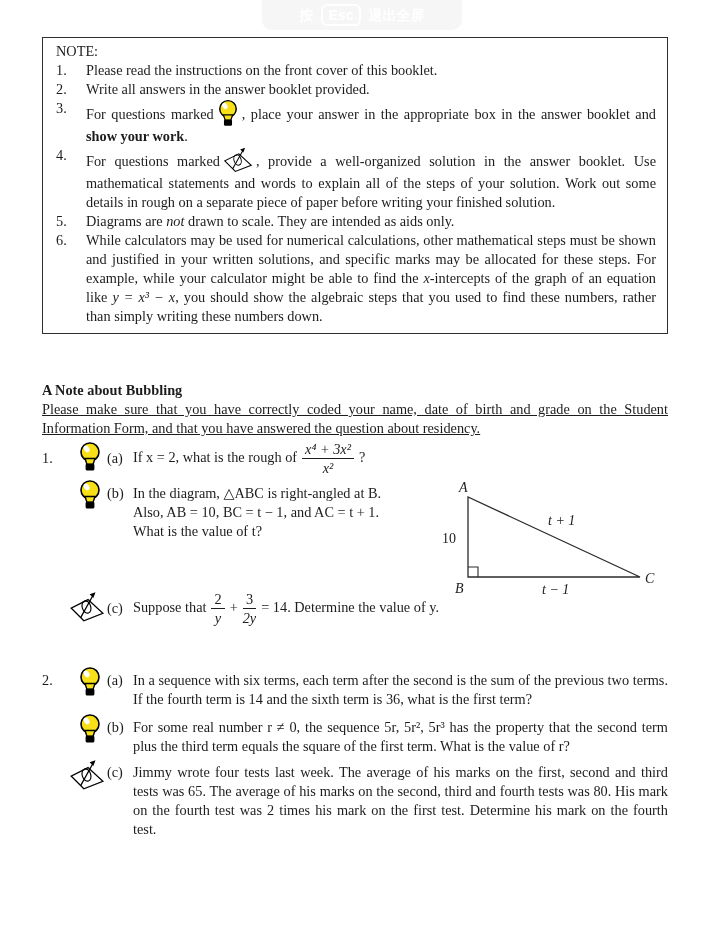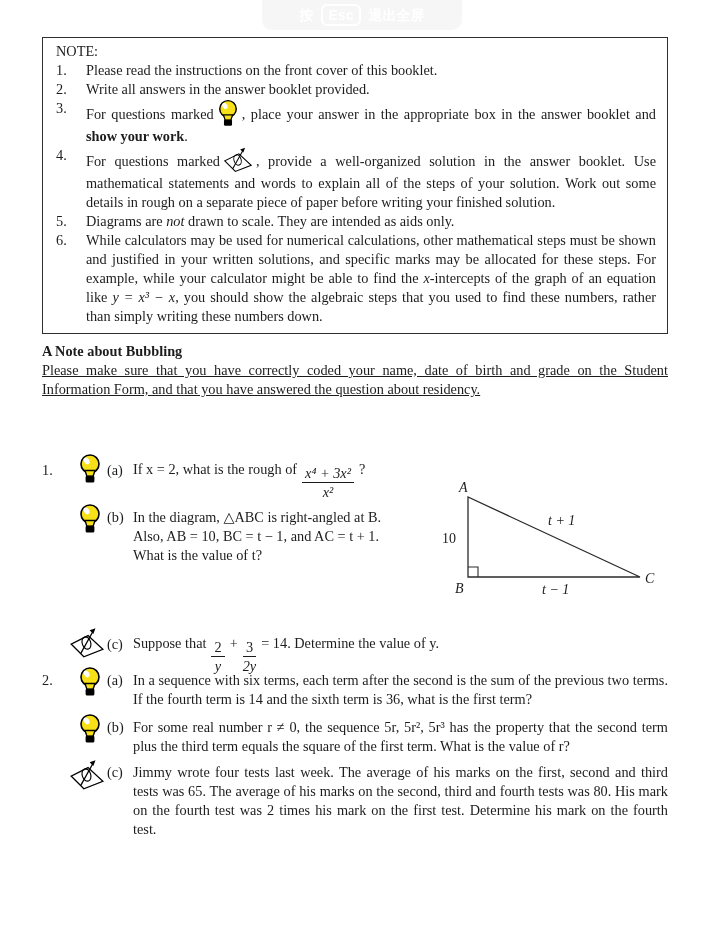--- a/index.html
+++ b/index.html
@@ -28,42 +28,42 @@
   .note-item .num { width:30px; flex:none; }
   .note-item .itext { flex:1; text-align:justify; }
   .inline-icon { display:inline-block; vertical-align:-8px; margin:0 3px; }
   .inline-icon svg { display:block; }
 
   b.strong { font-weight:bold; }
   .it { font-style:italic; }
   .mi { font-style:italic; }
 
   
-  .bubbling { position:absolute; top:342px; left:42px; width:626px; }
+  .bubbling { position:absolute; top:381px; left:42px; width:626px; }
   .bub-title { font-weight:bold; }
   .bub-text { text-align:justify;text-decoration:underline; }
 
   
   .q-block { position:absolute; left:42px; width:626px; }
   .q1 { top:441px; }
   .q2 { top:671px; }
   .part-row { display:flex; align-items:flex-start; }
   .row-center { align-items:center; }
   .qnum { width:36px; flex:none; }
   .icon-col { width:29px; flex:none; }
   .icon-col svg { display:block; }
   .bulb-sm { margin-top:-5px; }
   .pencil-sm { margin-left:-9px; margin-top:-4px; }
   .plabel { width:26px; flex:none; }
   .ptext { flex:1; text-align:justify; }
   .ptext.narrow { flex:none; width:336px; }
   .mathline { white-space:nowrap; }
 
   .frac { display:inline-block; vertical-align:middle; text-align:center; margin:0 5px; line-height:16px; }
-  .frac .fnum { display:block; border-bottom:1.2px solid #1c1c1c; padding:0 3px 1px;margin-top:24px; }
+  .frac .fnum { display:block; border-bottom:1.2px solid #1c1c1c; padding:0 3px 1px; }
   .frac .fden { display:block; padding-top:1px; }
 
   .mt8 { margin-top:8px; }
   .mt50 { margin-top:50px; }
   .mt9 { margin-top:9px; }
   .mt7 { margin-top:7px; }
 
   
   .tri-wrap { position:absolute; top:479px; left:430px; }
 </style>

